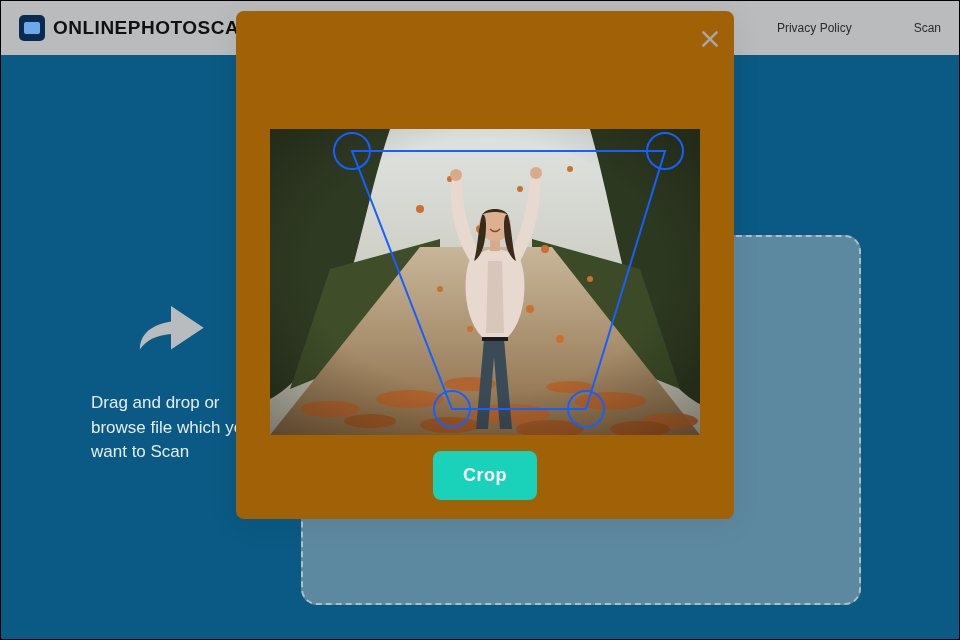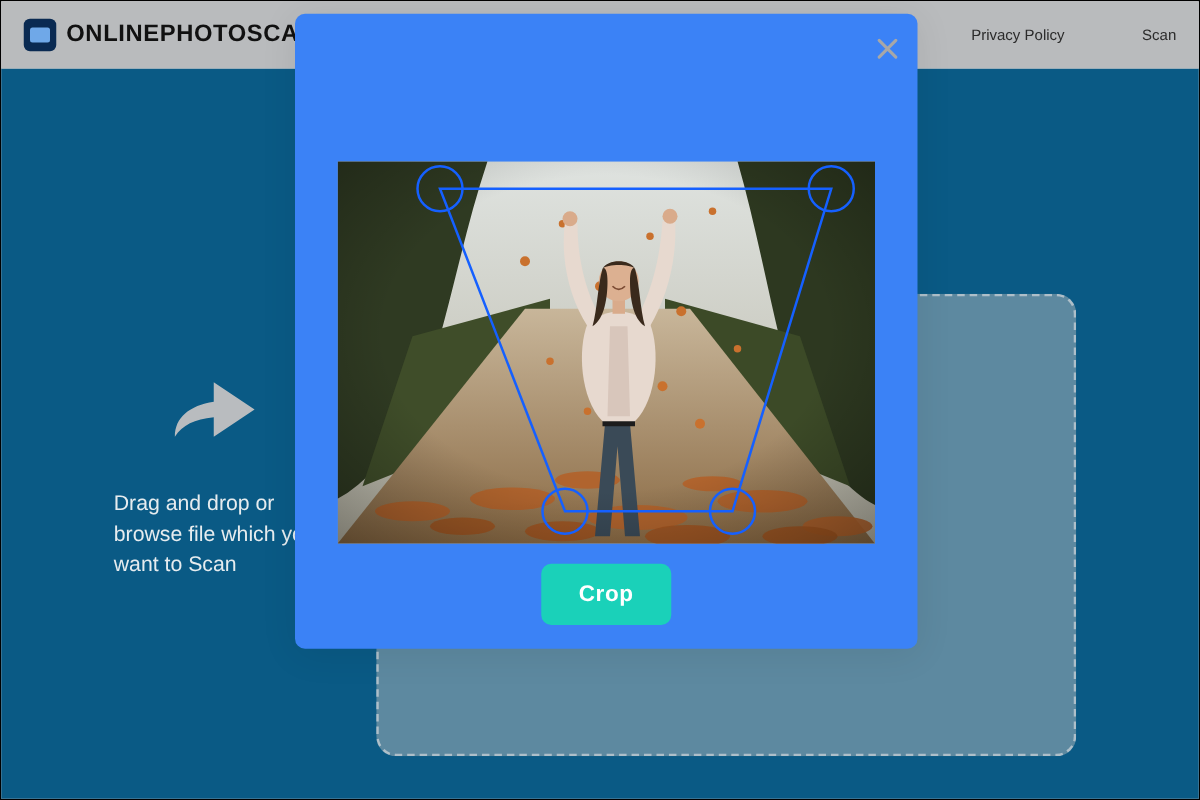--- a/index.html
+++ b/index.html
@@ -102,21 +102,21 @@
     box-sizing: border-box;
   }
 
   
   .modal {
     position: absolute;
     left: 235px;
     top: 10px;
     width: 498px;
     height: 508px;
-    background: #3b82f6;
+    background: #a16207;
     border-radius: 8px;
     box-shadow: 0 4px 30px rgba(0,0,0,0.08);
     box-sizing: border-box;
     padding-top: 18px;
     z-index: 20;
   }
   .modal-close {
     position: absolute;
     right: 14px;
     top: 18px;

